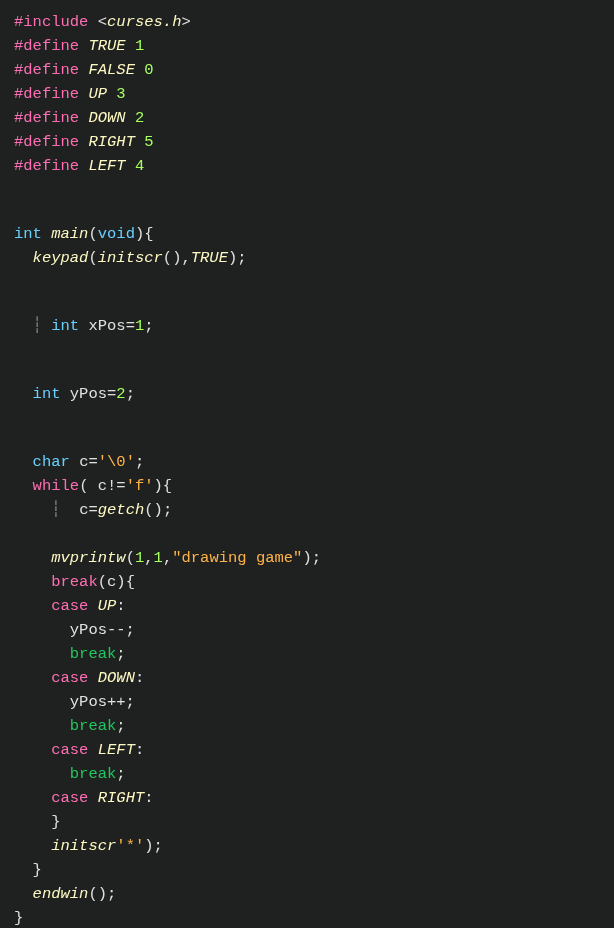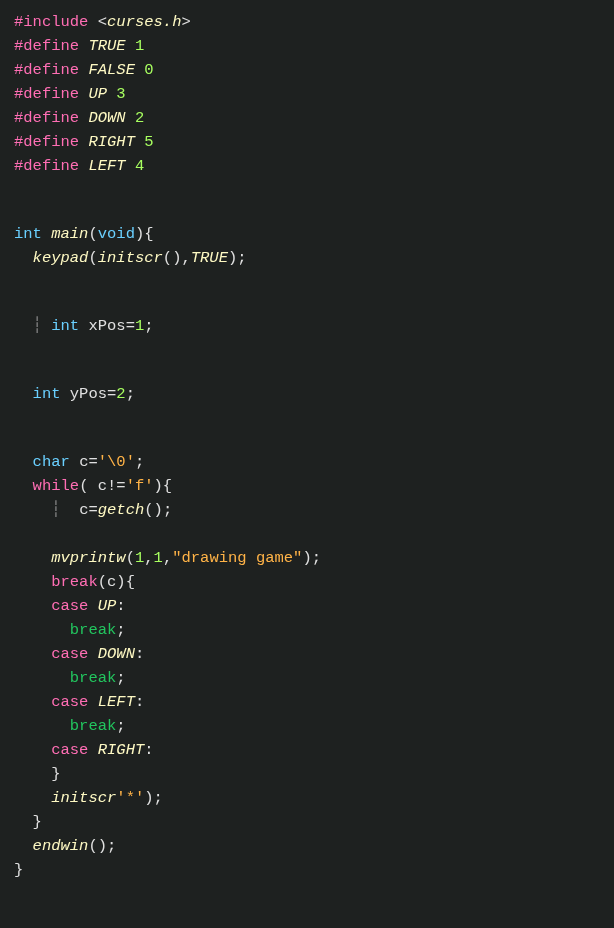--- a/index.html
+++ b/index.html
@@ -111,29 +111,35 @@
   </div>
 
   <div class="line">
     <span class="white">    </span><span class="pink">break</span><span class="white">(c){</span>
   </div>
 
   <div class="line">
     <span class="white">    </span><span class="pink">case</span><span class="white"> </span><span class="cyan">UP</span><span class="white">:</span>
   </div>
 
+  <div class="line">
+    <span class="white">      </span><span class="white">yPos--;</span>
+  </div>
 
   <div class="line">
     <span class="white">      </span><span class="red">break</span><span class="white">;</span>
   </div>
 
   <div class="line">
     <span class="white">    </span><span class="pink">case</span><span class="white"> </span><span class="cyan">DOWN</span><span class="white">:</span>
   </div>
 
+  <div class="line">
+    <span class="white">      </span><span class="white">yPos++;</span>
+  </div>
 
   <div class="line">
     <span class="white">      </span><span class="red">break</span><span class="white">;</span>
   </div>
 
   <div class="line">
     <span class="white">    </span><span class="pink">case</span><span class="white"> </span><span class="cyan">LEFT</span><span class="white">:</span>
   </div>
 
 

